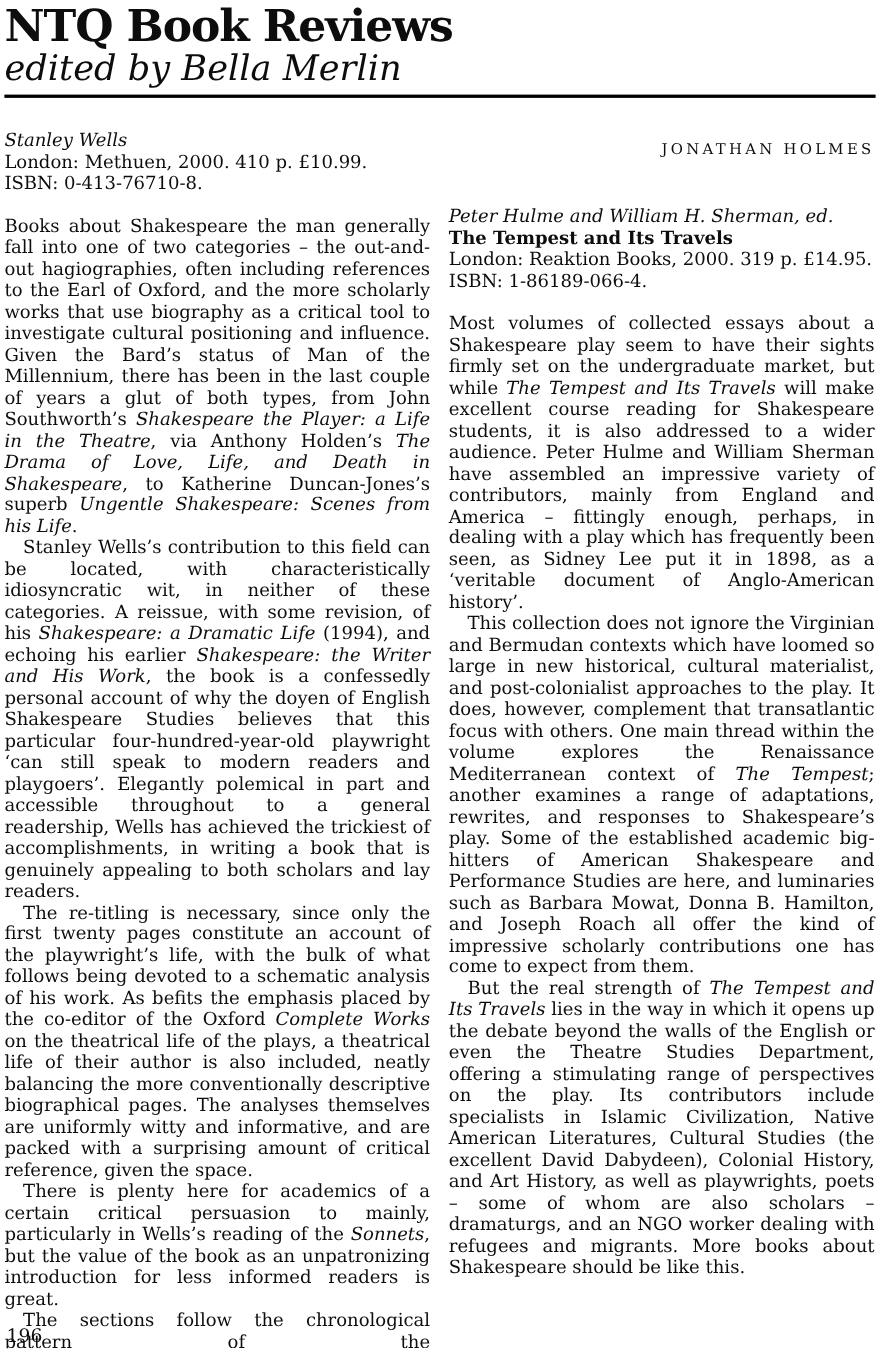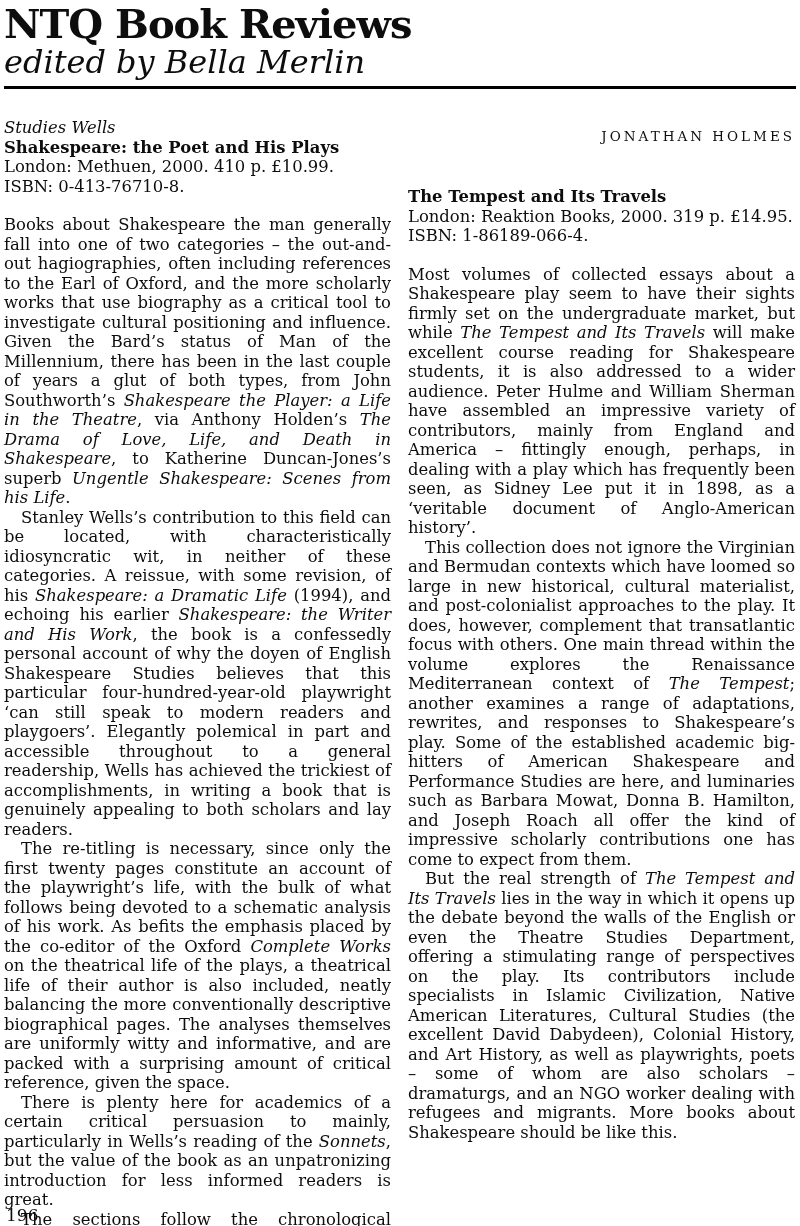--- a/index.html
+++ b/index.html
@@ -88,36 +88,36 @@
     <h1>NTQ Book Reviews</h1>
     <div class="subtitle">edited by Bella Merlin</div>
   </header>
 
   <hr class="rule">
 
   <main class="columns">
 
     <section class="col">
       <div class="book-heading">
-        <div class="bh-author">Studies Wells</div>
-        <div class="bh-title">Shakespeare: the Poet and His Plays</div>
+        <div class="bh-author">Stanley Wells</div>
         <div class="bh-publisher">London: Methuen, 2000. 410 p. £10.99.</div>
         <div class="bh-isbn">ISBN: 0-413-76710-8.</div>
       </div>
       <p><span>Books about Shakespeare the man generally fall into one of two categories – the out-and-out hagiographies, often including references to the Earl of Oxford, and the more scholarly works that use biography as a critical tool to investigate cultural positioning and influence. Given the Bard’s status of Man of the Millennium, there has been in the last couple of years a glut of both types, from John Southworth’s </span><em>Shakespeare the Player: a Life in the Theatre</em><span>, via Anthony Holden’s </span><em>The Drama of Love, Life, and Death in Shakespeare</em><span>, to Katherine Duncan-Jones’s superb </span><em>Ungentle Shakespeare: Scenes from his Life</em><span>.</span></p>
       <p class="indent"><span>Stanley Wells’s contribution to this field can be located, with characteristically idiosyncratic wit, in neither of these categories. A reissue, with some revision, of his </span><em>Shakespeare: a Dramatic Life</em><span> (1994), and echoing his earlier </span><em>Shakespeare: the Writer and His Work</em><span>, the book is a confessedly personal account of why the doyen of English Shakespeare Studies believes that this particular four-hundred-year-old playwright ‘can still speak to modern readers and playgoers’. Elegantly polemical in part and accessible throughout to a general readership, Wells has achieved the trickiest of accomplishments, in writing a book that is genuinely appealing to both scholars and lay readers.</span></p>
       <p class="indent"><span>The re-titling is necessary, since only the first twenty pages constitute an account of the playwright’s life, with the bulk of what follows being devoted to a schematic analysis of his work. As befits the emphasis placed by the co-editor of the Oxford </span><em>Complete Works</em><span> on the theatrical life of the plays, a theatrical life of their author is also included, neatly balancing the more conventionally descriptive biographical pages. The analyses themselves are uniformly witty and informative, and are packed with a surprising amount of critical reference, given the space.</span></p>
       <p class="indent"><span>There is plenty here for academics of a certain critical persuasion to mainly, particularly in Wells’s reading of the </span><em>Sonnets</em><span>, but the value of the book as an unpatronizing introduction for less informed readers is great.</span></p>
       <p class="indent runon"><span>The sections follow the chronological pattern of the </span></p>
     </section>
 
     <section class="col">
       <div class="reviewer">JONATHAN HOLMES</div>
 
       <div class="book-heading second">
+        <div class="bh-author">Peter Hulme and William H. Sherman, ed.</div>
         <div class="bh-title">The Tempest and Its Travels</div>
         <div class="bh-publisher">London: Reaktion Books, 2000. 319 p. £14.95.</div>
         <div class="bh-isbn">ISBN: 1-86189-066-4.</div>
       </div>
       <p><span>Most volumes of collected essays about a Shakespeare play seem to have their sights firmly set on the undergraduate market, but while </span><em>The Tempest and Its Travels</em><span> will make excellent course reading for Shakespeare students, it is also addressed to a wider audience. Peter Hulme and William Sherman have assembled an impressive variety of contributors, mainly from England and America – fittingly enough, perhaps, in dealing with a play which has frequently been seen, as Sidney Lee put it in 1898, as a ‘veritable document of Anglo-American history’.</span></p>
       <p class="indent"><span>This collection does not ignore the Virginian and Bermudan contexts which have loomed so large in new historical, cultural materialist, and post-colonialist approaches to the play. It does, however, complement that transatlantic focus with others. One main thread within the volume explores the Renaissance Mediterranean context of </span><em>The Tempest</em><span>; another examines a range of adaptations, rewrites, and responses to Shakespeare’s play. Some of the established academic big-hitters of American Shakespeare and Performance Studies are here, and luminaries such as Barbara Mowat, Donna B. Hamilton, and Joseph Roach all offer the kind of impressive scholarly contributions one has come to expect from them.</span></p>
       <p class="indent"><span>But the real strength of </span><em>The Tempest and Its Travels</em><span> lies in the way in which it opens up the debate beyond the walls of the English or even the Theatre Studies Department, offering a stimulating range of perspectives on the play. Its contributors include specialists in Islamic Civilization, Native American Literatures, Cultural Studies (the excellent David Dabydeen), Colonial History, and Art History, as well as playwrights, poets – some of whom are also scholars – dramaturgs, and an NGO worker dealing with refugees and migrants. More books about Shakespeare should be like this.</span></p>
 
     </section>
 

